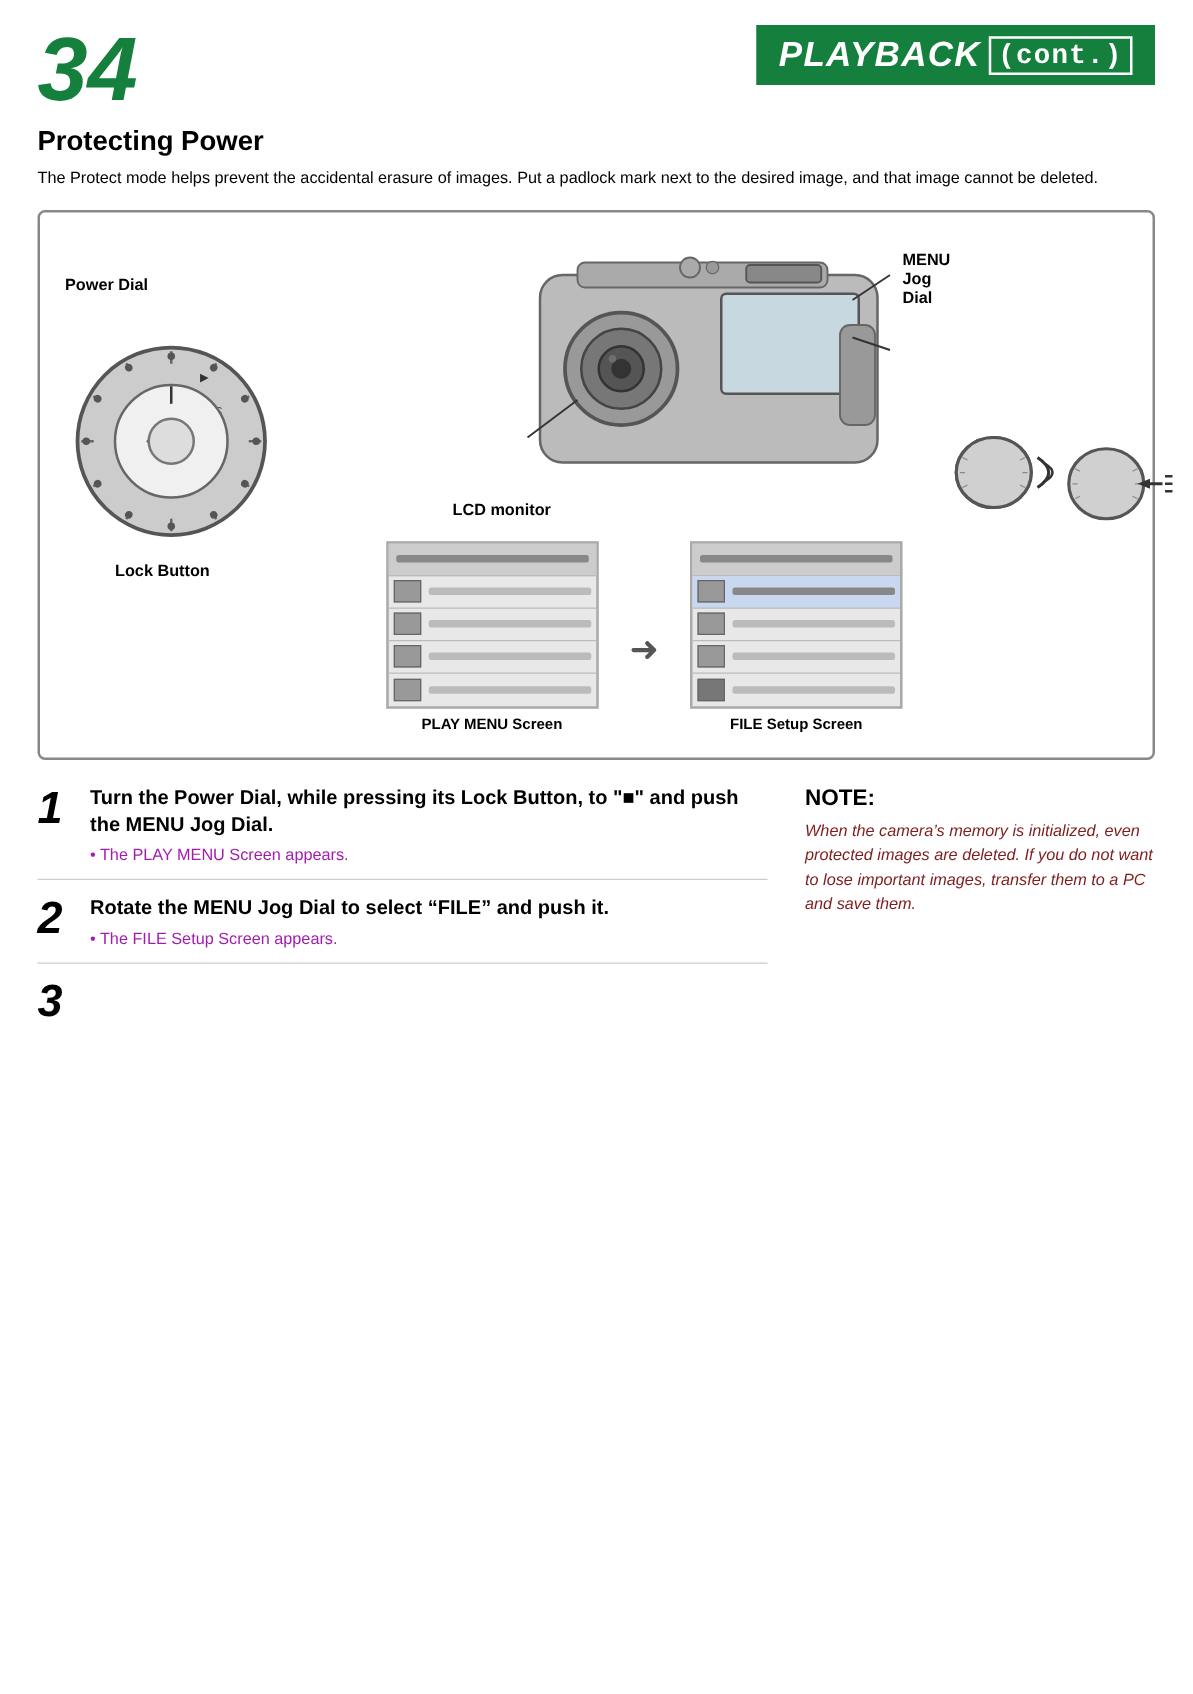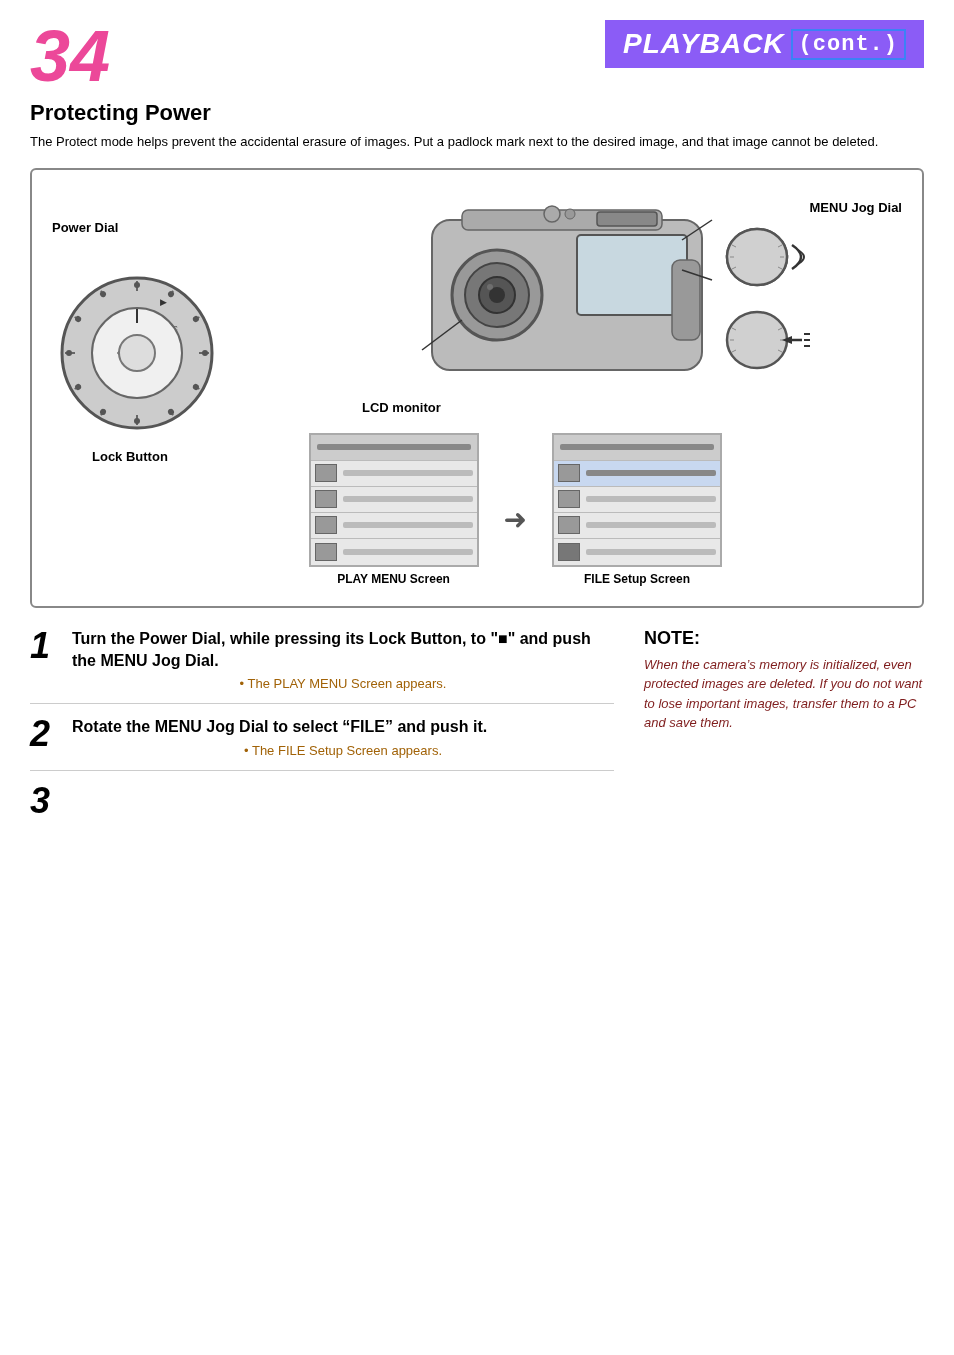--- a/index.html
+++ b/index.html
@@ -17,39 +17,39 @@
       display: flex;
       justify-content: space-between;
       align-items: flex-start;
       margin-bottom: 8px;
     }
     .page-number {
       font-size: 72px;
       font-weight: bold;
       font-style: italic;
       line-height: 1;
-      color: #ec4899;
+      color: #15803d;
     }
     .page-title-header {
-      background: #8b5cf6;
+      background: #15803d;
       color: #fff;
       padding: 8px 18px;
       font-size: 28px;
       font-weight: bold;
       font-style: italic;
       letter-spacing: 1px;
       display: flex;
       align-items: center;
       gap: 6px;
     }
     .page-title-header .cont {
       font-family: 'Courier New', monospace;
       font-style: normal;
       font-size: 22px;
-      border: 2px solid #3b82f6;
+      border: 2px solid #ffffff;
       padding: 1px 6px;
     }
 
     
     .section-title {
       font-size: 22px;
       font-weight: bold;
       margin-bottom: 6px;
     }
     .intro-text {
@@ -171,22 +171,21 @@
       flex: 1;
     }
     .step-main {
       font-size: 16px;
       font-weight: bold;
       line-height: 1.4;
       margin-bottom: 4px;
     }
     .step-sub {
       font-size: 13px;
-      color: #a16207;
-      text-align: center;
+      color: #a21caf;
     }
     .step-sub::before {
       content: '• ';
     }
 
     
     .note-box {
       border-left: none;
     }
     .note-title {
@@ -216,22 +215,21 @@
     }
     .diag-center {
       flex: 1;
       display: flex;
       flex-direction: column;
       align-items: flex-end;
     }
     .diag-right {
       width: 180px;
       display: flex;
-      flex-direction: column;
-      text-align: right;
+      flex-direction: row;
     }
   </style>
 </head>
 <body>
 
 <div class="page-header">
   <div class="page-number">34</div>
   <div class="page-title-header">
     <span>PLAYBACK</span>
     <span class="cont">(cont.)</span>

